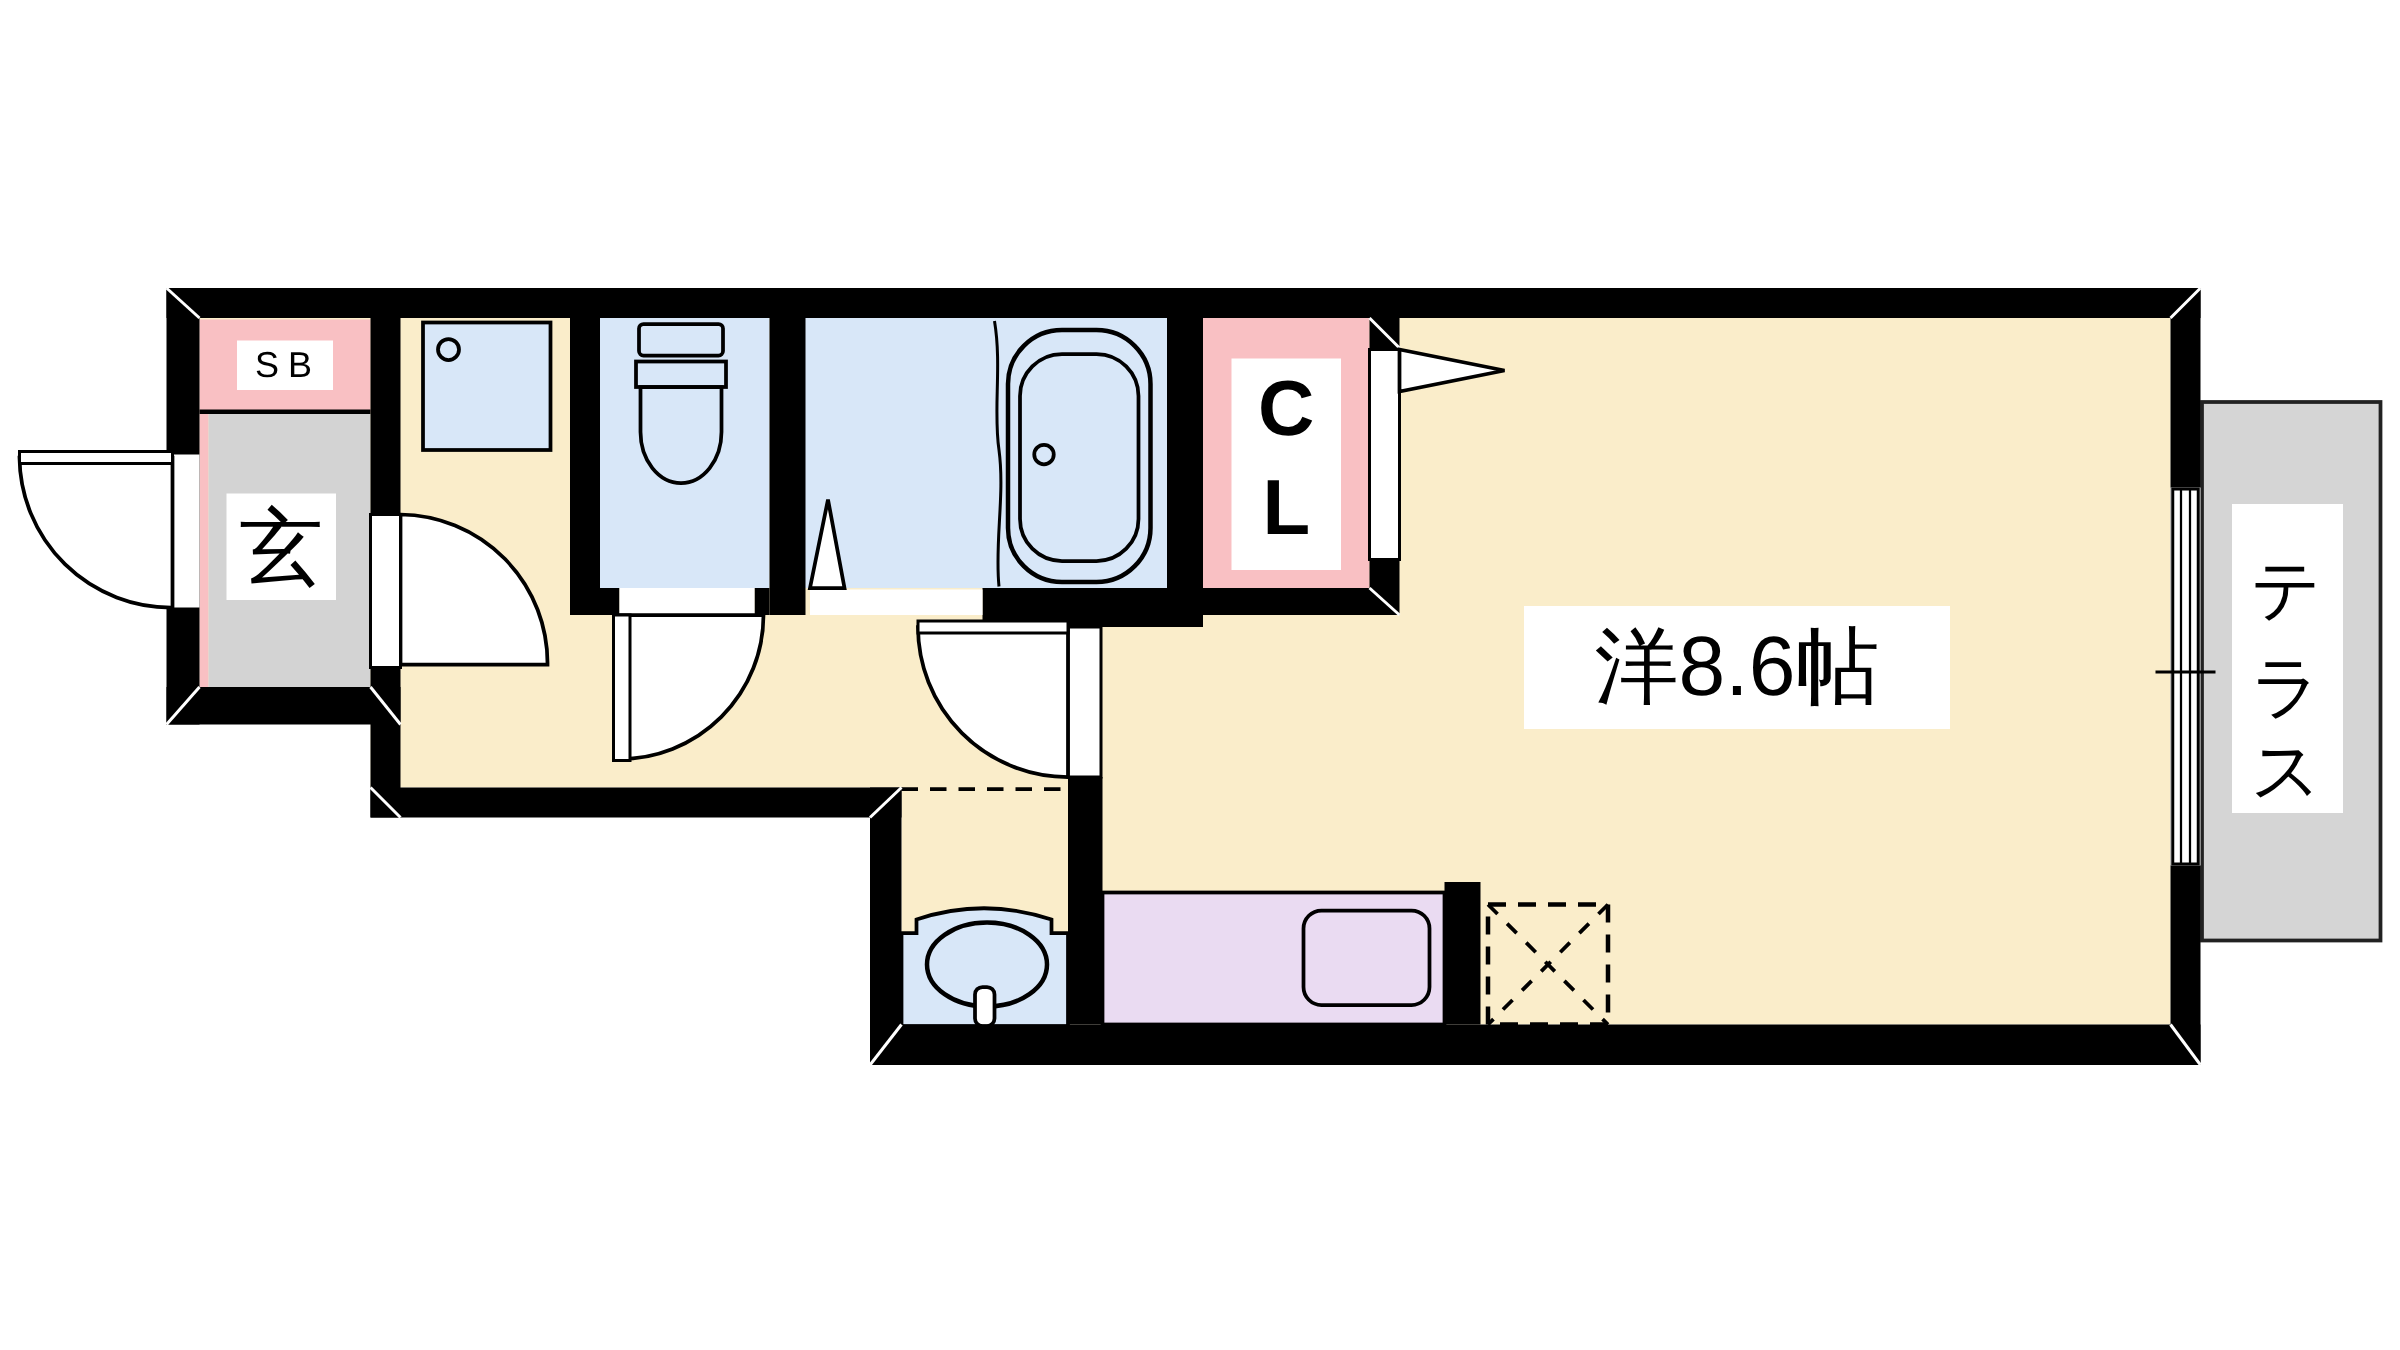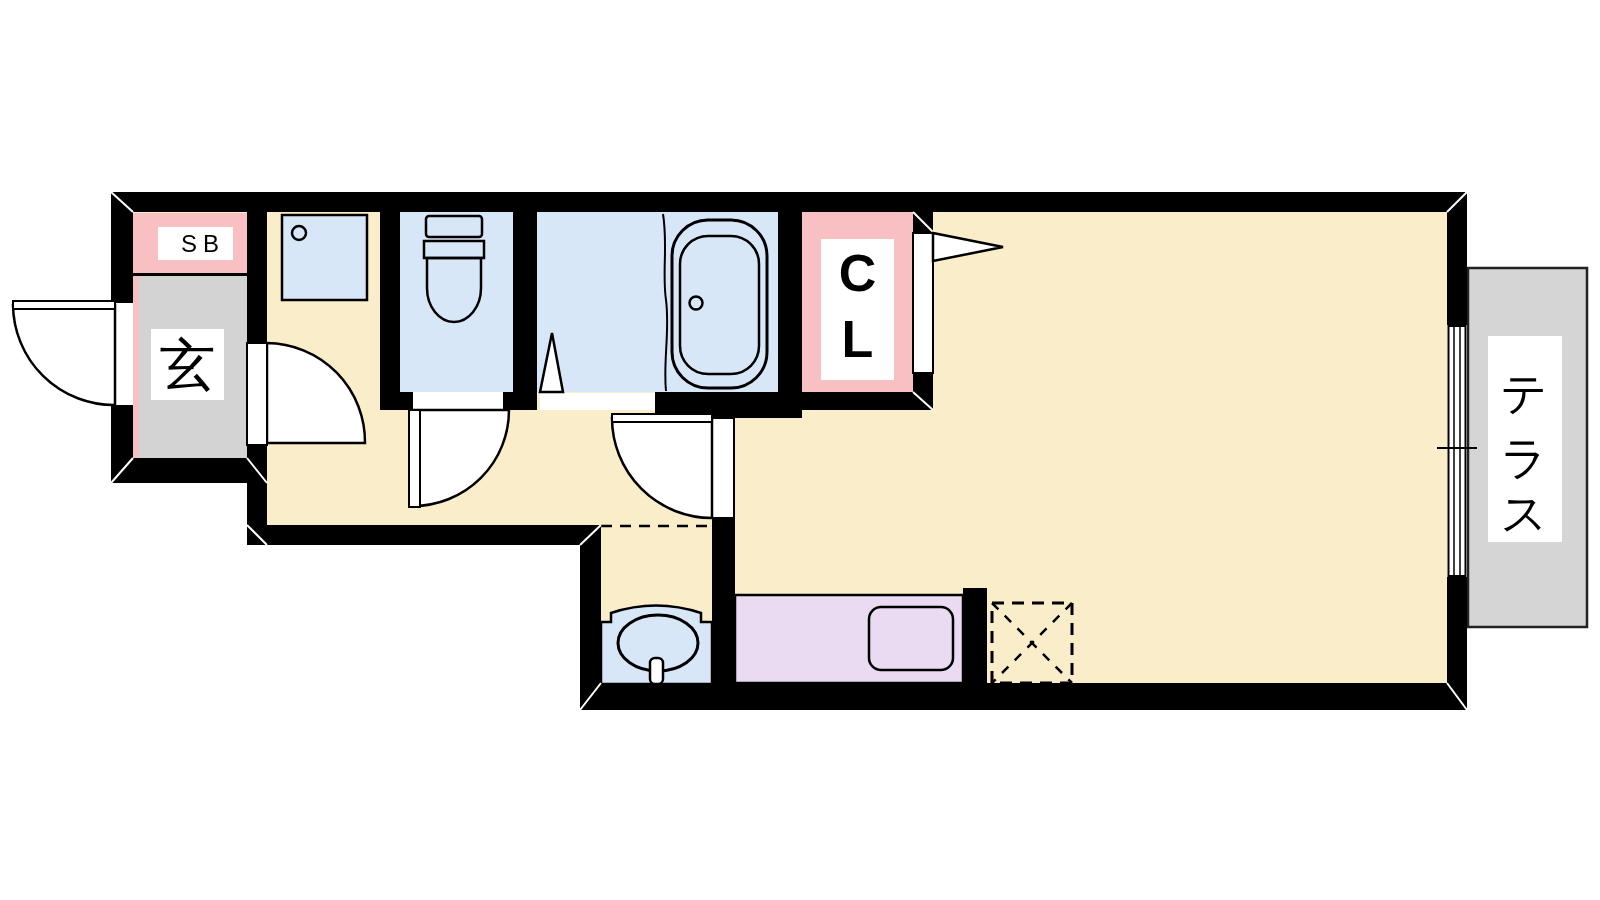--- a/index.html
+++ b/index.html
@@ -1,21 +1,21 @@
 <!DOCTYPE html>
 <html><head>
 <meta charset="utf-8">
 <style>
   html,body{margin:0;padding:0;background:#fff;}
   #stage{position:relative;width:1600px;height:900px;background:#ffffff;overflow:hidden;
          font-family:"Liberation Sans","DejaVu Sans",sans-serif;}
   #plan-svg{position:absolute;left:0;top:0;}
   .label{position:absolute;background:#ffffff;color:#000;display:flex;
          align-items:center;justify-content:center;text-align:center;}
-  .label-sb{left:158px;top:227px;width:60px;height:33px;font-size:24px;letter-spacing:6px;padding-left:15px;}
+  .label-sb{left:158px;top:227px;width:60px;height:33px;font-size:24px;letter-spacing:6px;padding-left:4px;}
   .label-genkan{left:151px;top:329px;width:73px;height:71px;font-size:56px;line-height:71px;}
   .label-cl{left:821px;top:239px;width:73px;height:141px;font-size:52px;font-weight:bold;
             writing-mode:vertical-rl;text-orientation:upright;letter-spacing:8px;}
   .label-main{left:1016px;top:404px;width:284px;height:82px;font-size:56px;white-space:nowrap;}
   .label-terrace{left:1488px;top:336px;width:74px;height:206px;font-size:46px;
             writing-mode:vertical-rl;text-orientation:upright;letter-spacing:9px;}
 </style>
 </head>
 <body>
 
@@ -130,14 +130,15 @@
     <rect x="712" y="418" width="22" height="100" fill="#fff" stroke="#000" stroke-width="2"></rect>
     <path d="M712,418 L612,418 A100,100 0 0 0 712,518 Z" fill="#fff" stroke="#000" stroke-width="2.5"></path>
     <rect x="612" y="414" width="100" height="8" fill="#fff" stroke="#000" stroke-width="2"></rect>
   </g>
   <polygon points="540,392 552,333 563,392" fill="#fff" stroke="#000" stroke-width="2.5"></polygon>
 </svg>
 
   <div class="label label-sb">SB</div>
   <div class="label label-genkan">玄</div>
   <div class="label label-cl">CL</div>
+  <div class="label label-main">洋8.6帖</div>
   <div class="label label-terrace">テラス</div>
 </div>
 
 </body></html>

